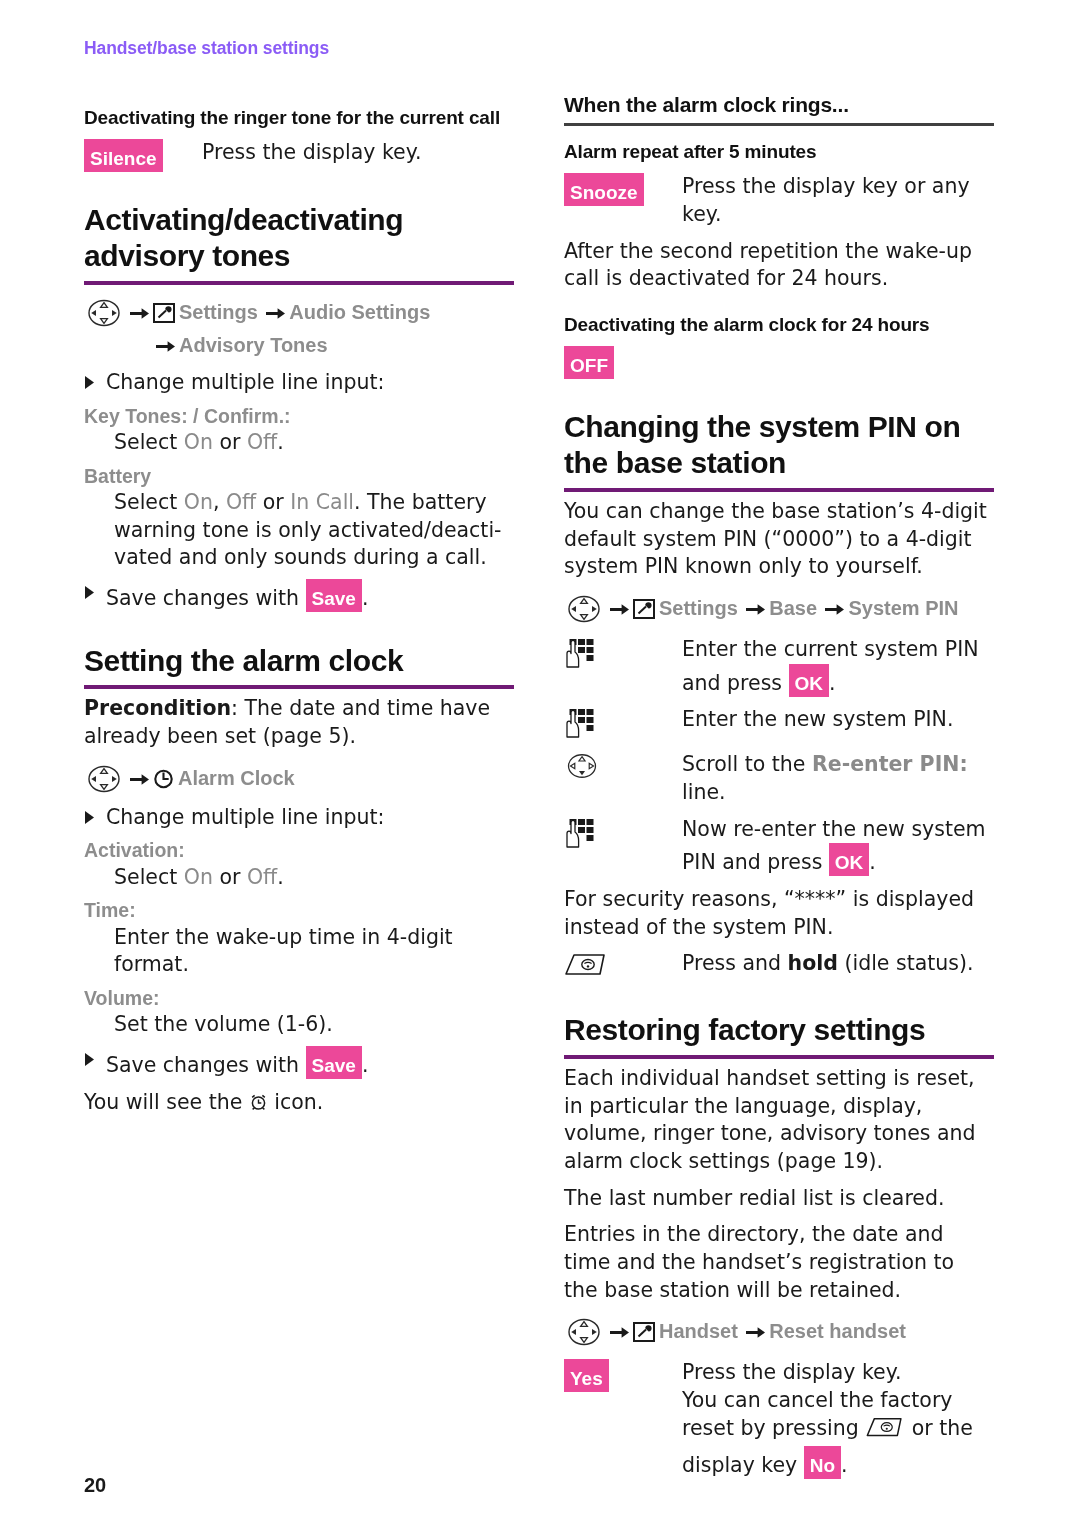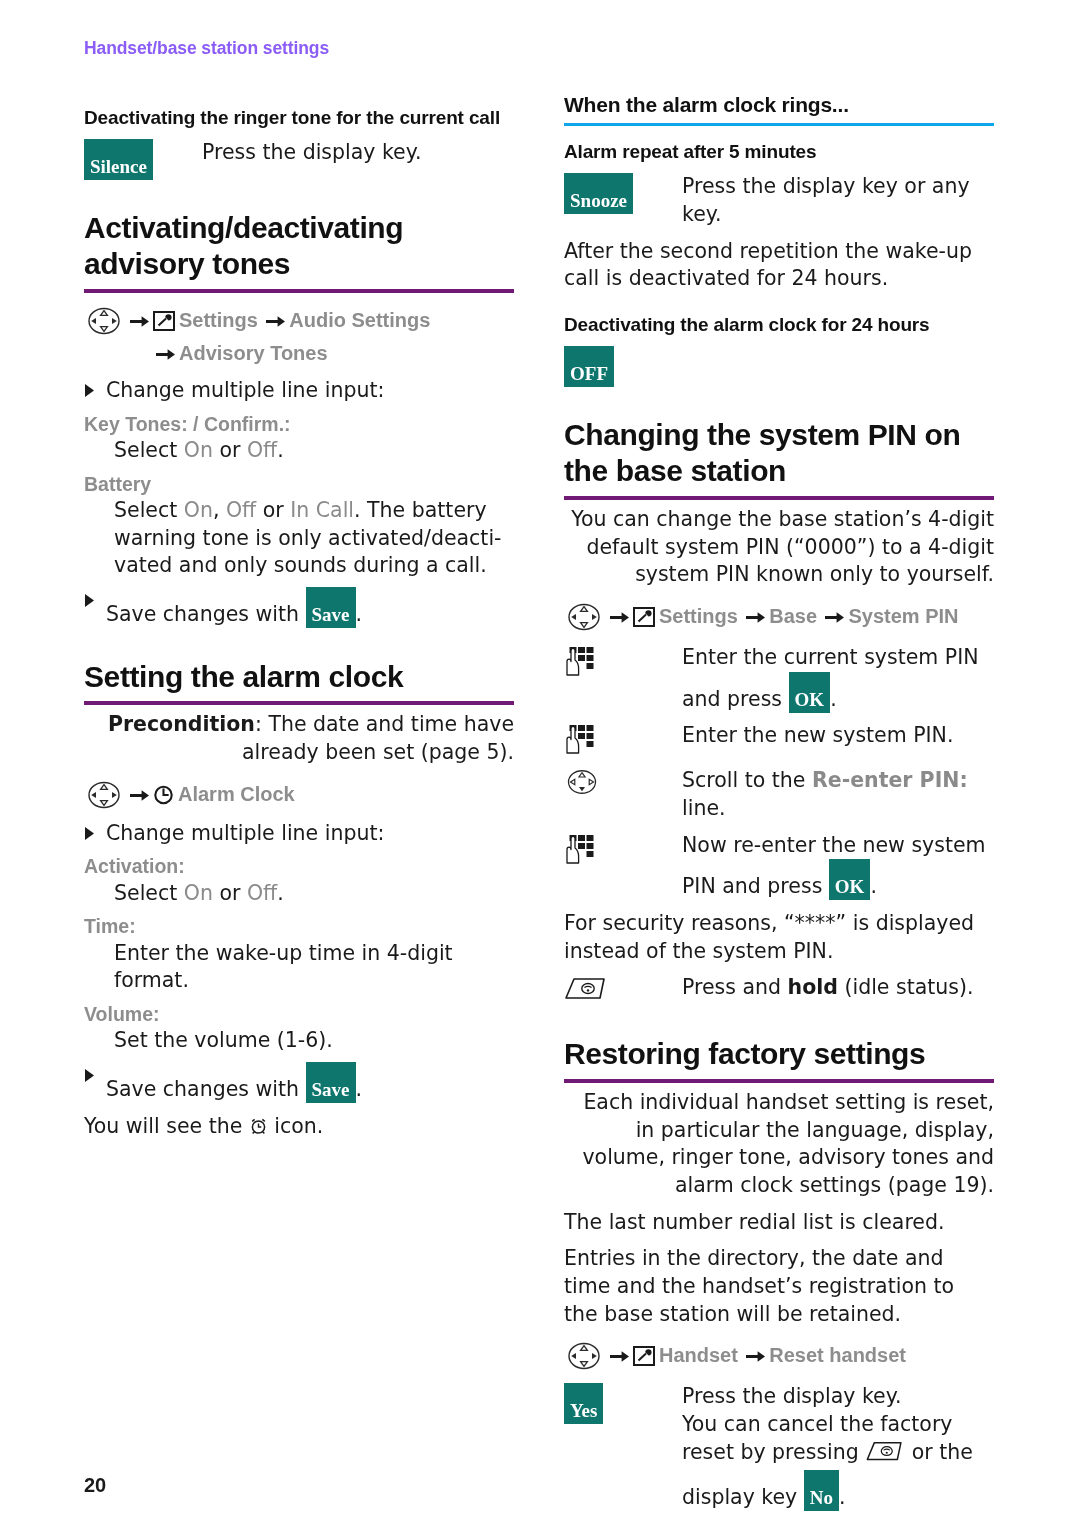--- a/index.html
+++ b/index.html
@@ -25,34 +25,34 @@
   h1.sec{
     font-family:"Liberation Sans","DejaVu Sans",sans-serif;
     font-weight:bold;font-size:30px;line-height:1.22;
     margin:30px 0 0 0;padding:0 0 6px 0;letter-spacing:-0.4px;color:#111;
     border-bottom:4px solid #701a75;
   }
   h2.sub{
     font-family:"Liberation Sans","DejaVu Sans",sans-serif;
     font-weight:bold;font-size:21px;line-height:1.26;
     margin:24px 0 0 0;padding:0 0 5px 0;letter-spacing:-0.2px;color:#111;
-    border-bottom:3px solid #0ea5e9;
+    border-bottom:3px solid #404040;
   }
   h3.minor{
     font-family:"Liberation Sans","DejaVu Sans",sans-serif;
     font-weight:bold;font-size:19px;line-height:1.25;
     margin:20px 0 2px 0;letter-spacing:-0.15px;color:#111;
   }
   h3.minor.first{margin-top:14px;}
 
   
   p.body{
     font-size:20.5px;line-height:1.35;margin:9px 0 0 0;color:#1a1a1a;
   }
-  p.body.t0{margin-top:6px;text-align:right;}
+  p.body.t0{margin-top:6px;}
   .b{font-weight:bold;}
   .ui{color:#8a8a8a;}
   .ui-b{color:#8a8a8a;font-weight:bold;}
 
   
   .menuword{
     font-family:"Liberation Sans","DejaVu Sans",sans-serif;
     font-weight:bold;color:#8d8d8d;font-size:20px;
   }
 
@@ -69,24 +69,24 @@
   
   .tri-row{display:flex;align-items:flex-start;margin-top:7px;}
   .tri{
     width:22px;flex:0 0 22px;padding-top:6px;
   }
   .tri svg{display:block;}
   .tri-row .tx{font-size:20.5px;line-height:1.35;}
 
   
   .badge{
-    display:inline-block;background:#0f766e;color:#fff;
-    font-family:Liberation Serif, serif;
+    display:inline-block;background:#ec4899;color:#fff;
+    font-family:Liberation Sans, sans-serif;
     font-weight:bold;font-size:19px;line-height:1.16;
-    padding:17px 6px 2px 6px;vertical-align:baseline;
+    padding:9px 6px 2px 6px;vertical-align:baseline;
   }
 
   
   .step{display:flex;align-items:flex-start;margin-top:9px;}
   .step .gutter{width:118px;flex:0 0 118px;padding-top:2px;}
   .step .gutter.badgecol{padding-top:0;}
   .step .stext{font-size:20.5px;line-height:1.35;flex:1;}
 
   
   .navpath{display:flex;align-items:flex-start;margin-top:11px;}

